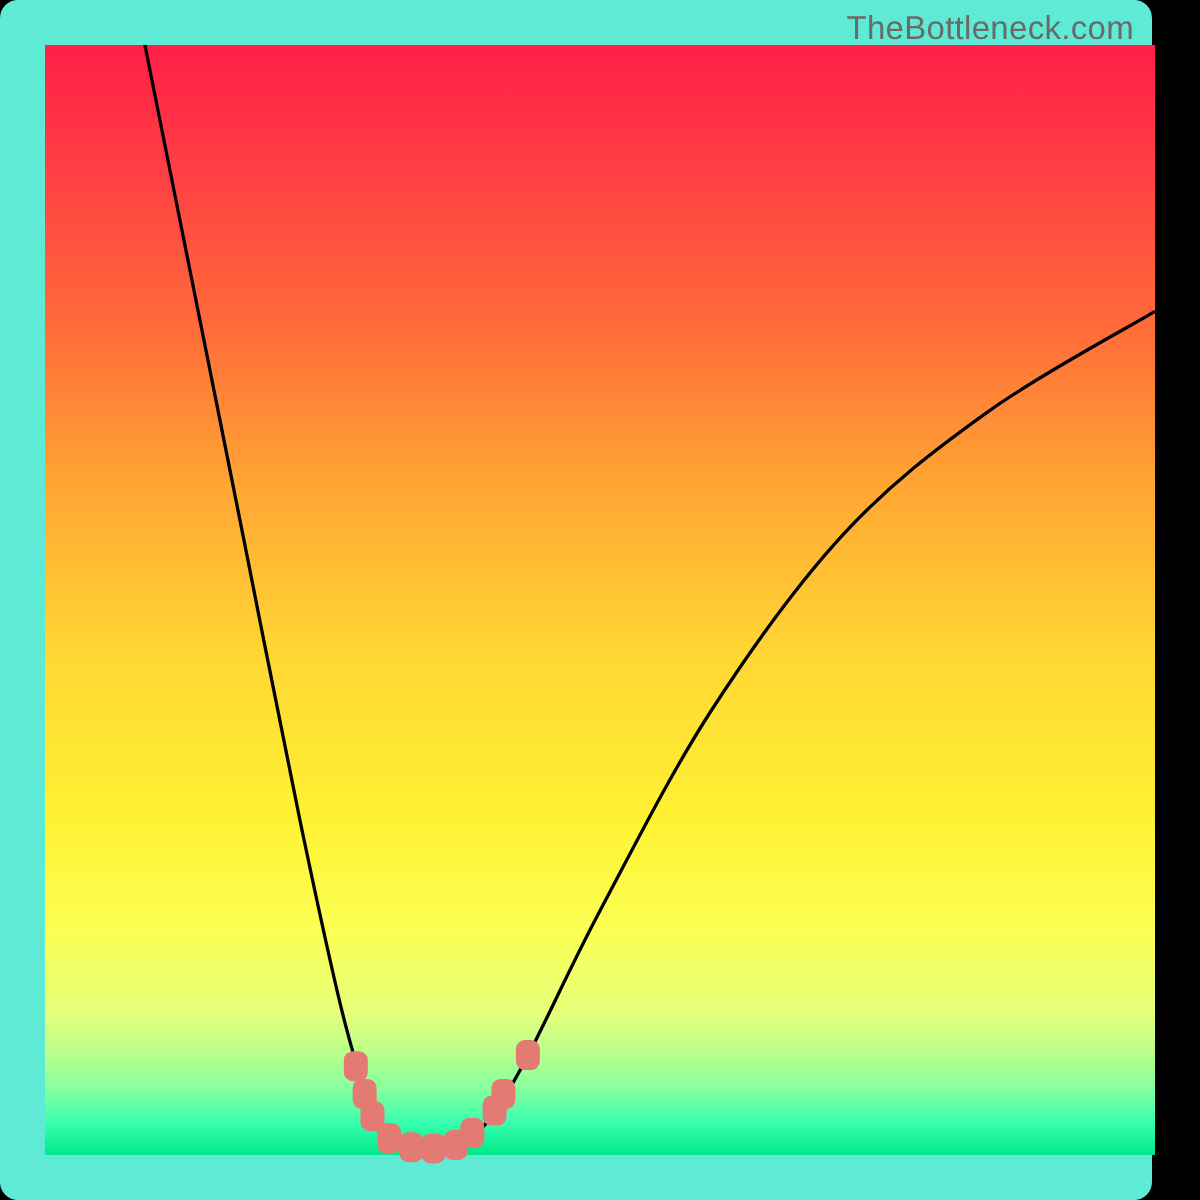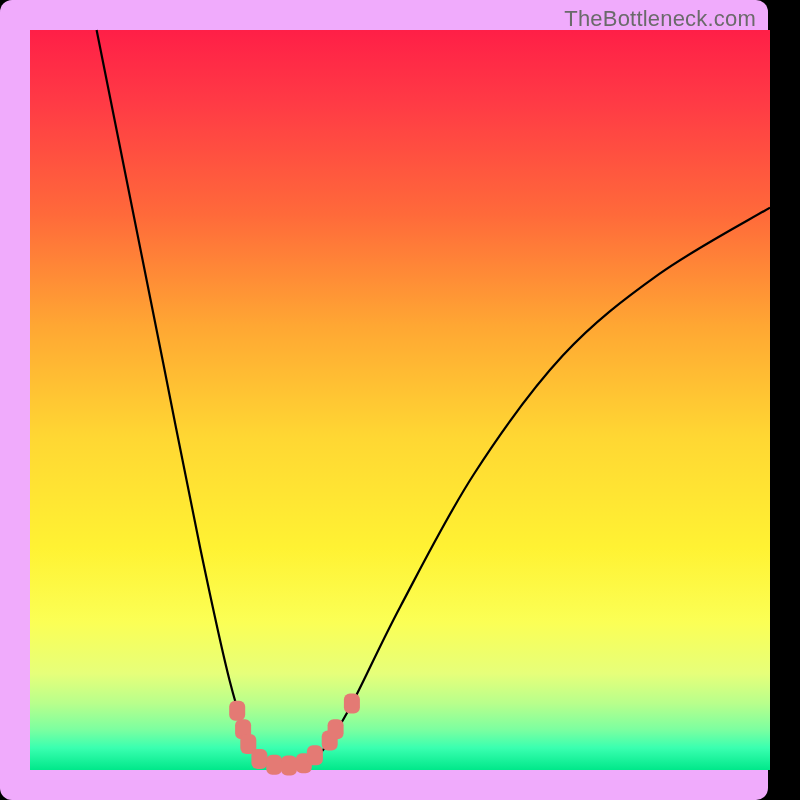--- a/index.html
+++ b/index.html
@@ -8,21 +8,21 @@
     width: 800px;
     height: 800px;
     background: #000;
     overflow: hidden;
     font-family: Arial, Helvetica, sans-serif;
   }
   .frame {
     position: absolute;
     left: 0; top: 0;
     width: 768px; height: 800px;
-    background: #f0abfc;
+    background: #5eead4;
     border-radius: 12px;
   }
   .plot-area {
     position: absolute;
     left: 30px;
     top: 30px;
     width: 740px;
     height: 740px;
     background: linear-gradient(
       to bottom,

